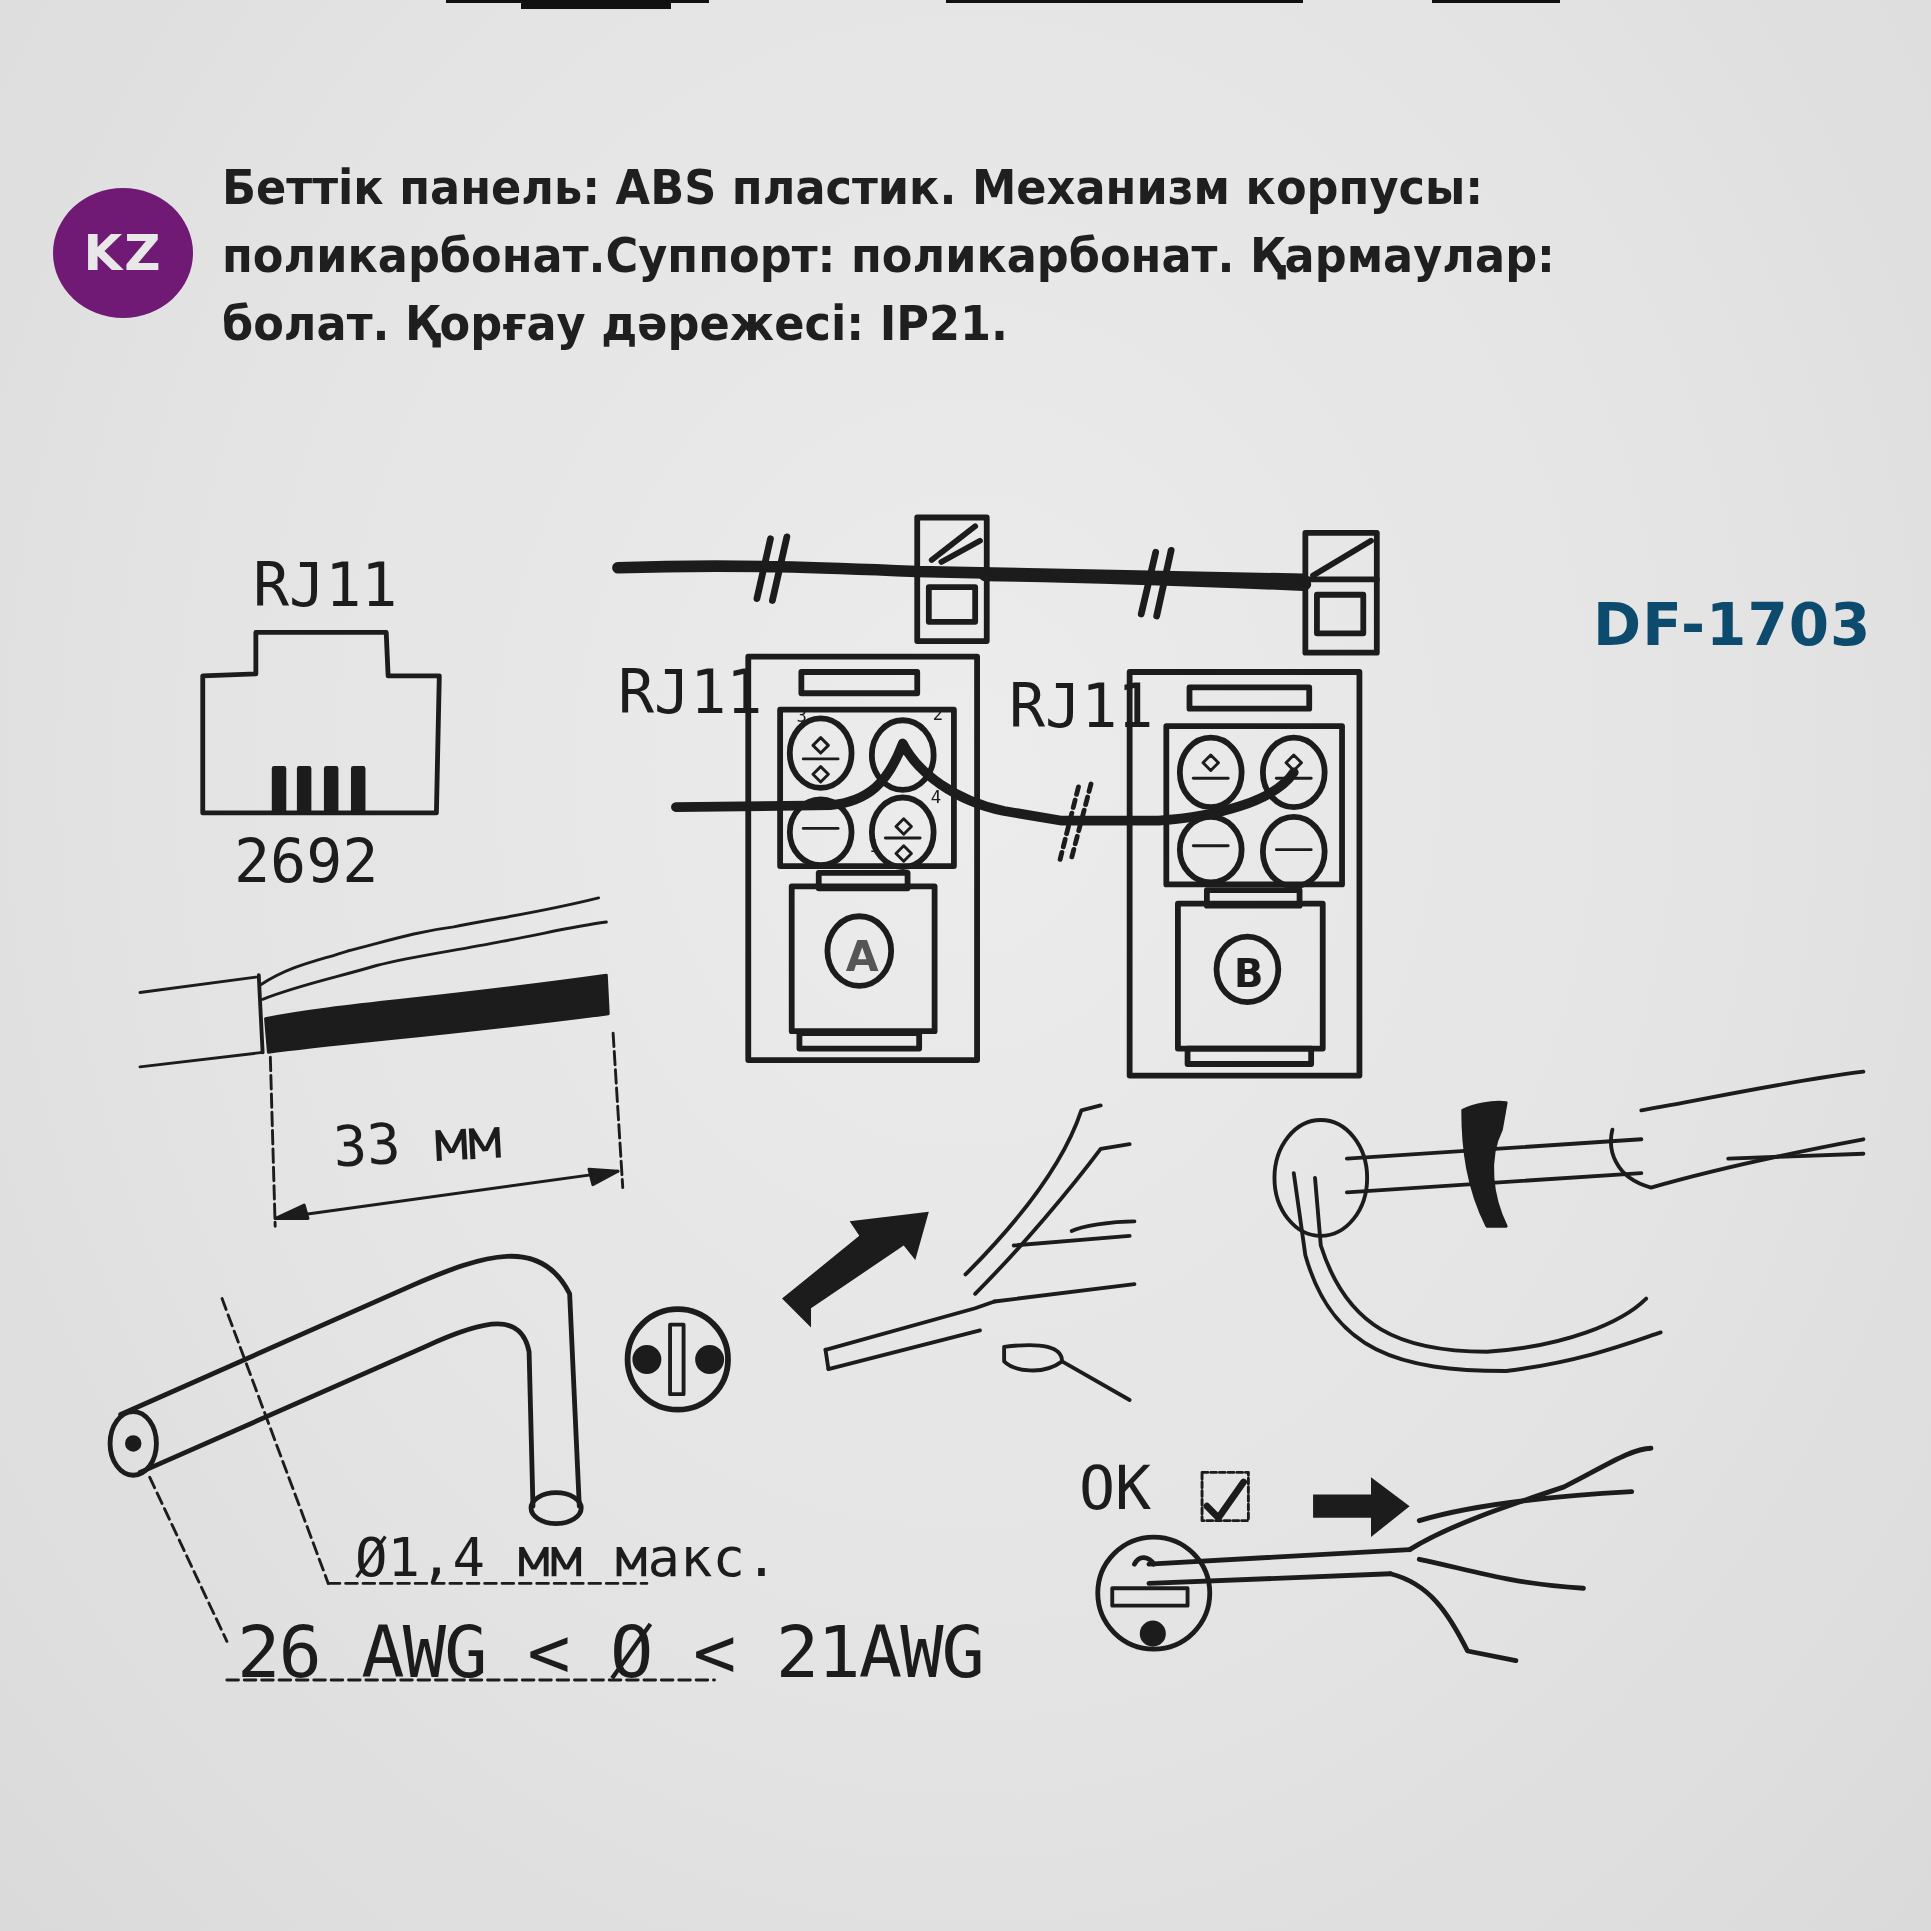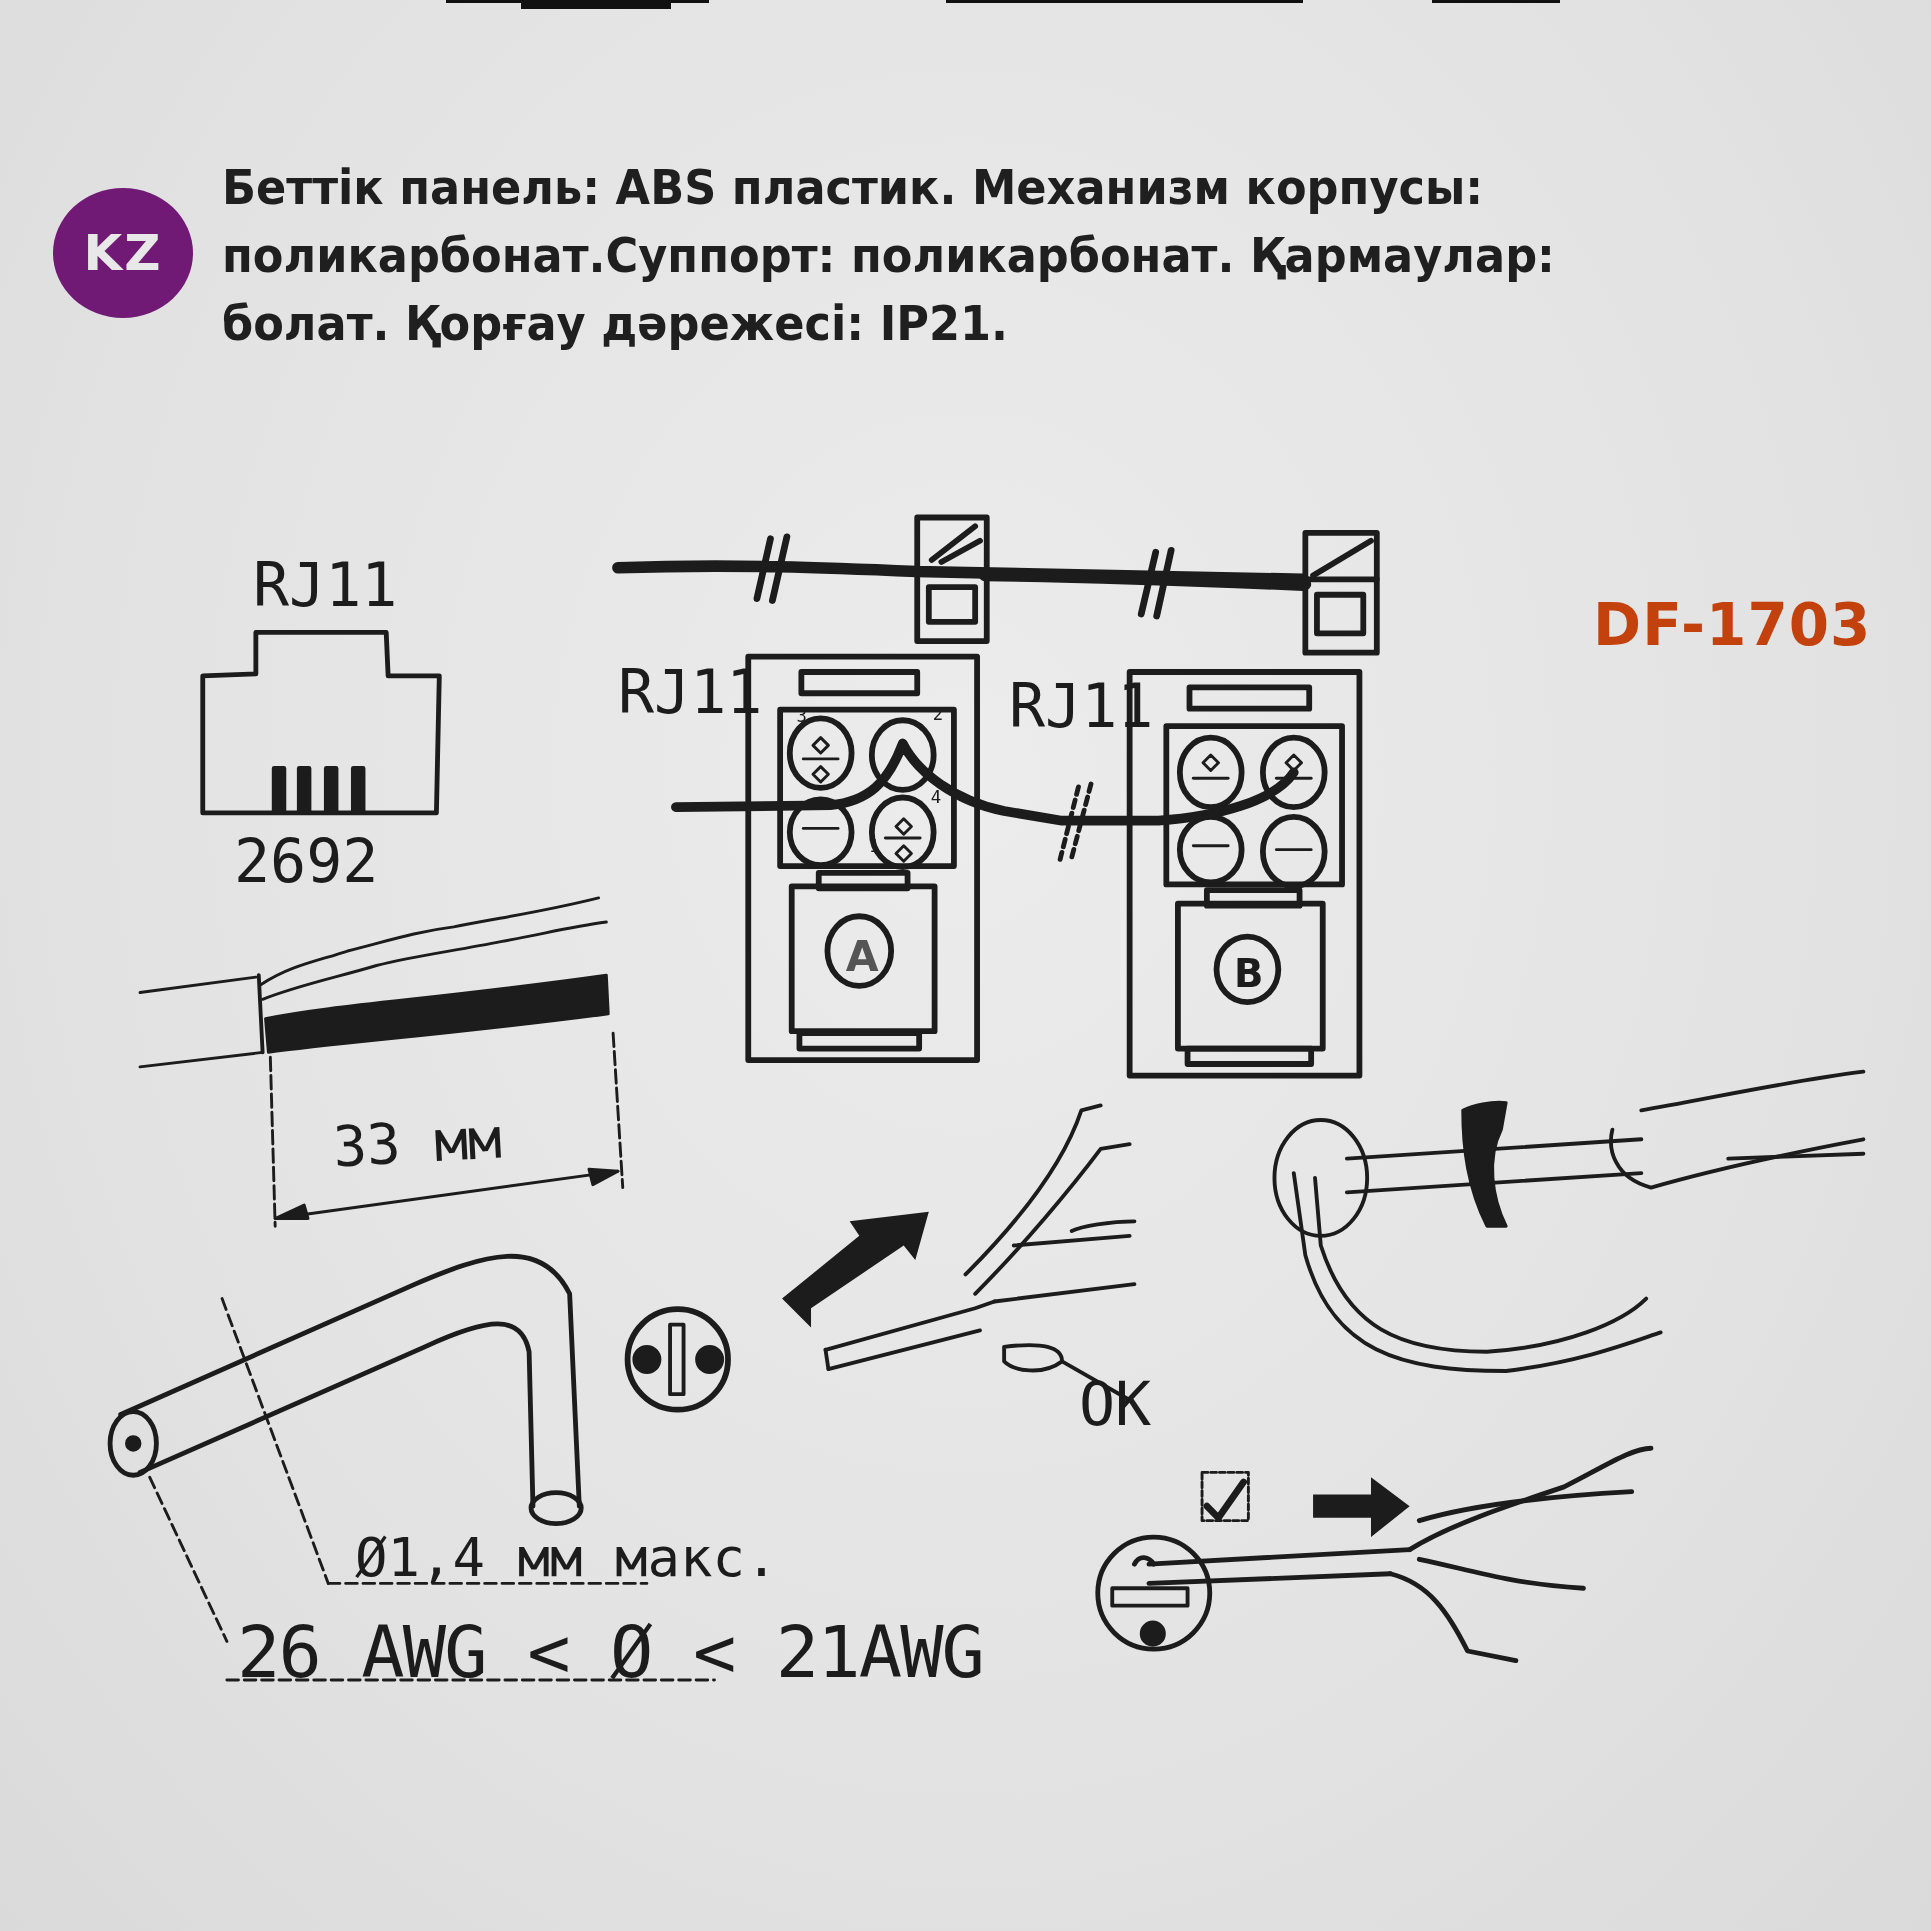--- a/index.html
+++ b/index.html
@@ -30,21 +30,21 @@
     transform: scaleX(0.93); transform-origin: left top;
   }
   .spec-line { display: block; white-space: nowrap; }
   .lbl {
     position: absolute; font-family: "DejaVu Sans Mono", monospace;
     color: #1c1c1c; white-space: nowrap;
   }
   .model {
     position: absolute; left: 1593px; top: 591px;
     font-family: "DejaVu Sans", sans-serif; font-weight: bold;
-    font-size: 58px; color: #c2410c; letter-spacing: 1px;
+    font-size: 58px; color: #0c4a6e; letter-spacing: 1px;
   }
   svg.art { position: absolute; left: 0; top: 0; }
 </style>
 </head>
 <body>
 
 <div class="page-bg"></div>
 
 <div class="top-edge" style="left:446px;width:263px;"></div>
 <div class="top-edge" style="left:521px;width:150px;height:8.7px;"></div>
@@ -62,21 +62,21 @@
 
 <div class="model">DF-1703</div>
 
 <div class="lbl" style="left:253px;top:550px;font-size:60px;">RJ11</div>
 <div class="lbl" style="left:234px;top:826px;font-size:60px;">2692</div>
 <div class="lbl" style="left:618px;top:657px;font-size:60px;">RJ11</div>
 <div class="lbl" style="left:1009px;top:671px;font-size:60px;">RJ11</div>
 <div class="lbl" style="left:333px;top:1110px;font-size:56px;transform:rotate(-3deg);">33 мм</div>
 <div class="lbl" style="left:355px;top:1526px;font-size:54px;">Ø1,4 мм макс.</div>
 <div class="lbl" style="left:237px;top:1610px;font-size:72px;letter-spacing:-1.9px;">26 AWG &lt; Ø &lt; 21AWG</div>
-<div class="lbl" style="left:1079px;top:1369px;font-size:60px;">OK</div>
+<div class="lbl" style="left:1079px;top:1453px;font-size:60px;">OK</div>
 
 <svg class="art" width="1931" height="1931" viewBox="0 0 2000 2000" fill="none" stroke="#1c1c1c" stroke-linecap="round" stroke-linejoin="round">
 
   <g stroke-width="5">
     <path d="M210 842 L210 700 L265 698 L265 655 L400 655 L402 700 L455 700 L452 842 Z"></path>
     <rect x="284" y="796" width="10" height="44" fill="#1c1c1c"></rect>
     <rect x="310" y="796" width="10" height="44" fill="#1c1c1c"></rect>
     <rect x="338" y="796" width="10" height="44" fill="#1c1c1c"></rect>
     <rect x="366" y="796" width="10" height="44" fill="#1c1c1c"></rect>
   </g>

